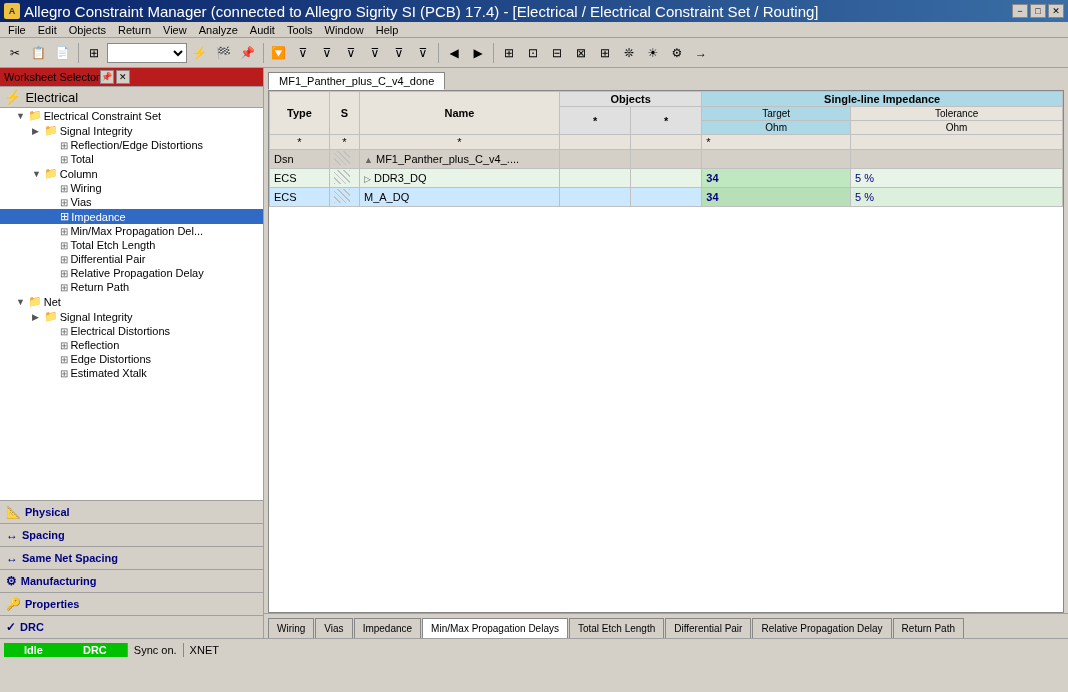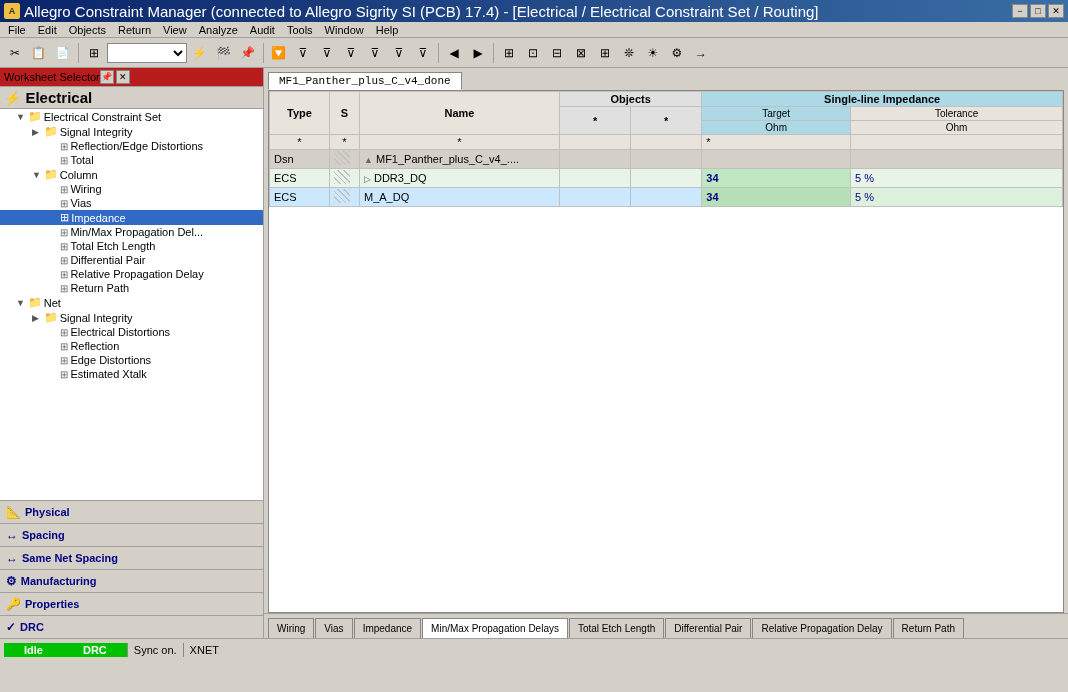--- a/index.html
+++ b/index.html
@@ -137,21 +137,20 @@
       flex-direction: column;
       background: #d4d0c8;
     }
 
     
     .tab-bar {
       background: #d4d0c8;
       padding: 4px 0 0 4px;
       display: flex;
       gap: 2px;
-      font-family: Liberation Mono, monospace;
     }
     .tab {
       padding: 2px 10px;
       background: #d4d0c8;
       border: 1px solid #888;
       border-bottom: none;
       font-size: 11px;
       cursor: pointer;
       color: #000;
     }
@@ -334,21 +333,21 @@
     <div class="ws-header">
       <span>Worksheet Selector</span>
       <div class="ws-header-btns">
         <div class="ws-header-btn">📌</div>
         <div class="ws-header-btn">✕</div>
       </div>
     </div>
 
     <div style="background:#d4d0c8; padding:2px 4px; display:flex; align-items:center; gap:4px; border-bottom:1px solid #a0a0a0;">
       <span style="color:#f0a000; font-size:14px;">⚡</span>
-      <span style="font-size:15px; font-weight:bold;">Electrical</span>
+      <span style="font-size:13px; font-weight:normal;">Electrical</span>
     </div>
 
     <div class="tree-container">
 
       <div class="tree-item">
         <span class="tree-indent"></span>
         <span class="tree-expand">▼</span>
         <span class="tree-icon folder-icon">📁</span>
         <span class="tree-label">Electrical Constraint Set</span>
       </div>

